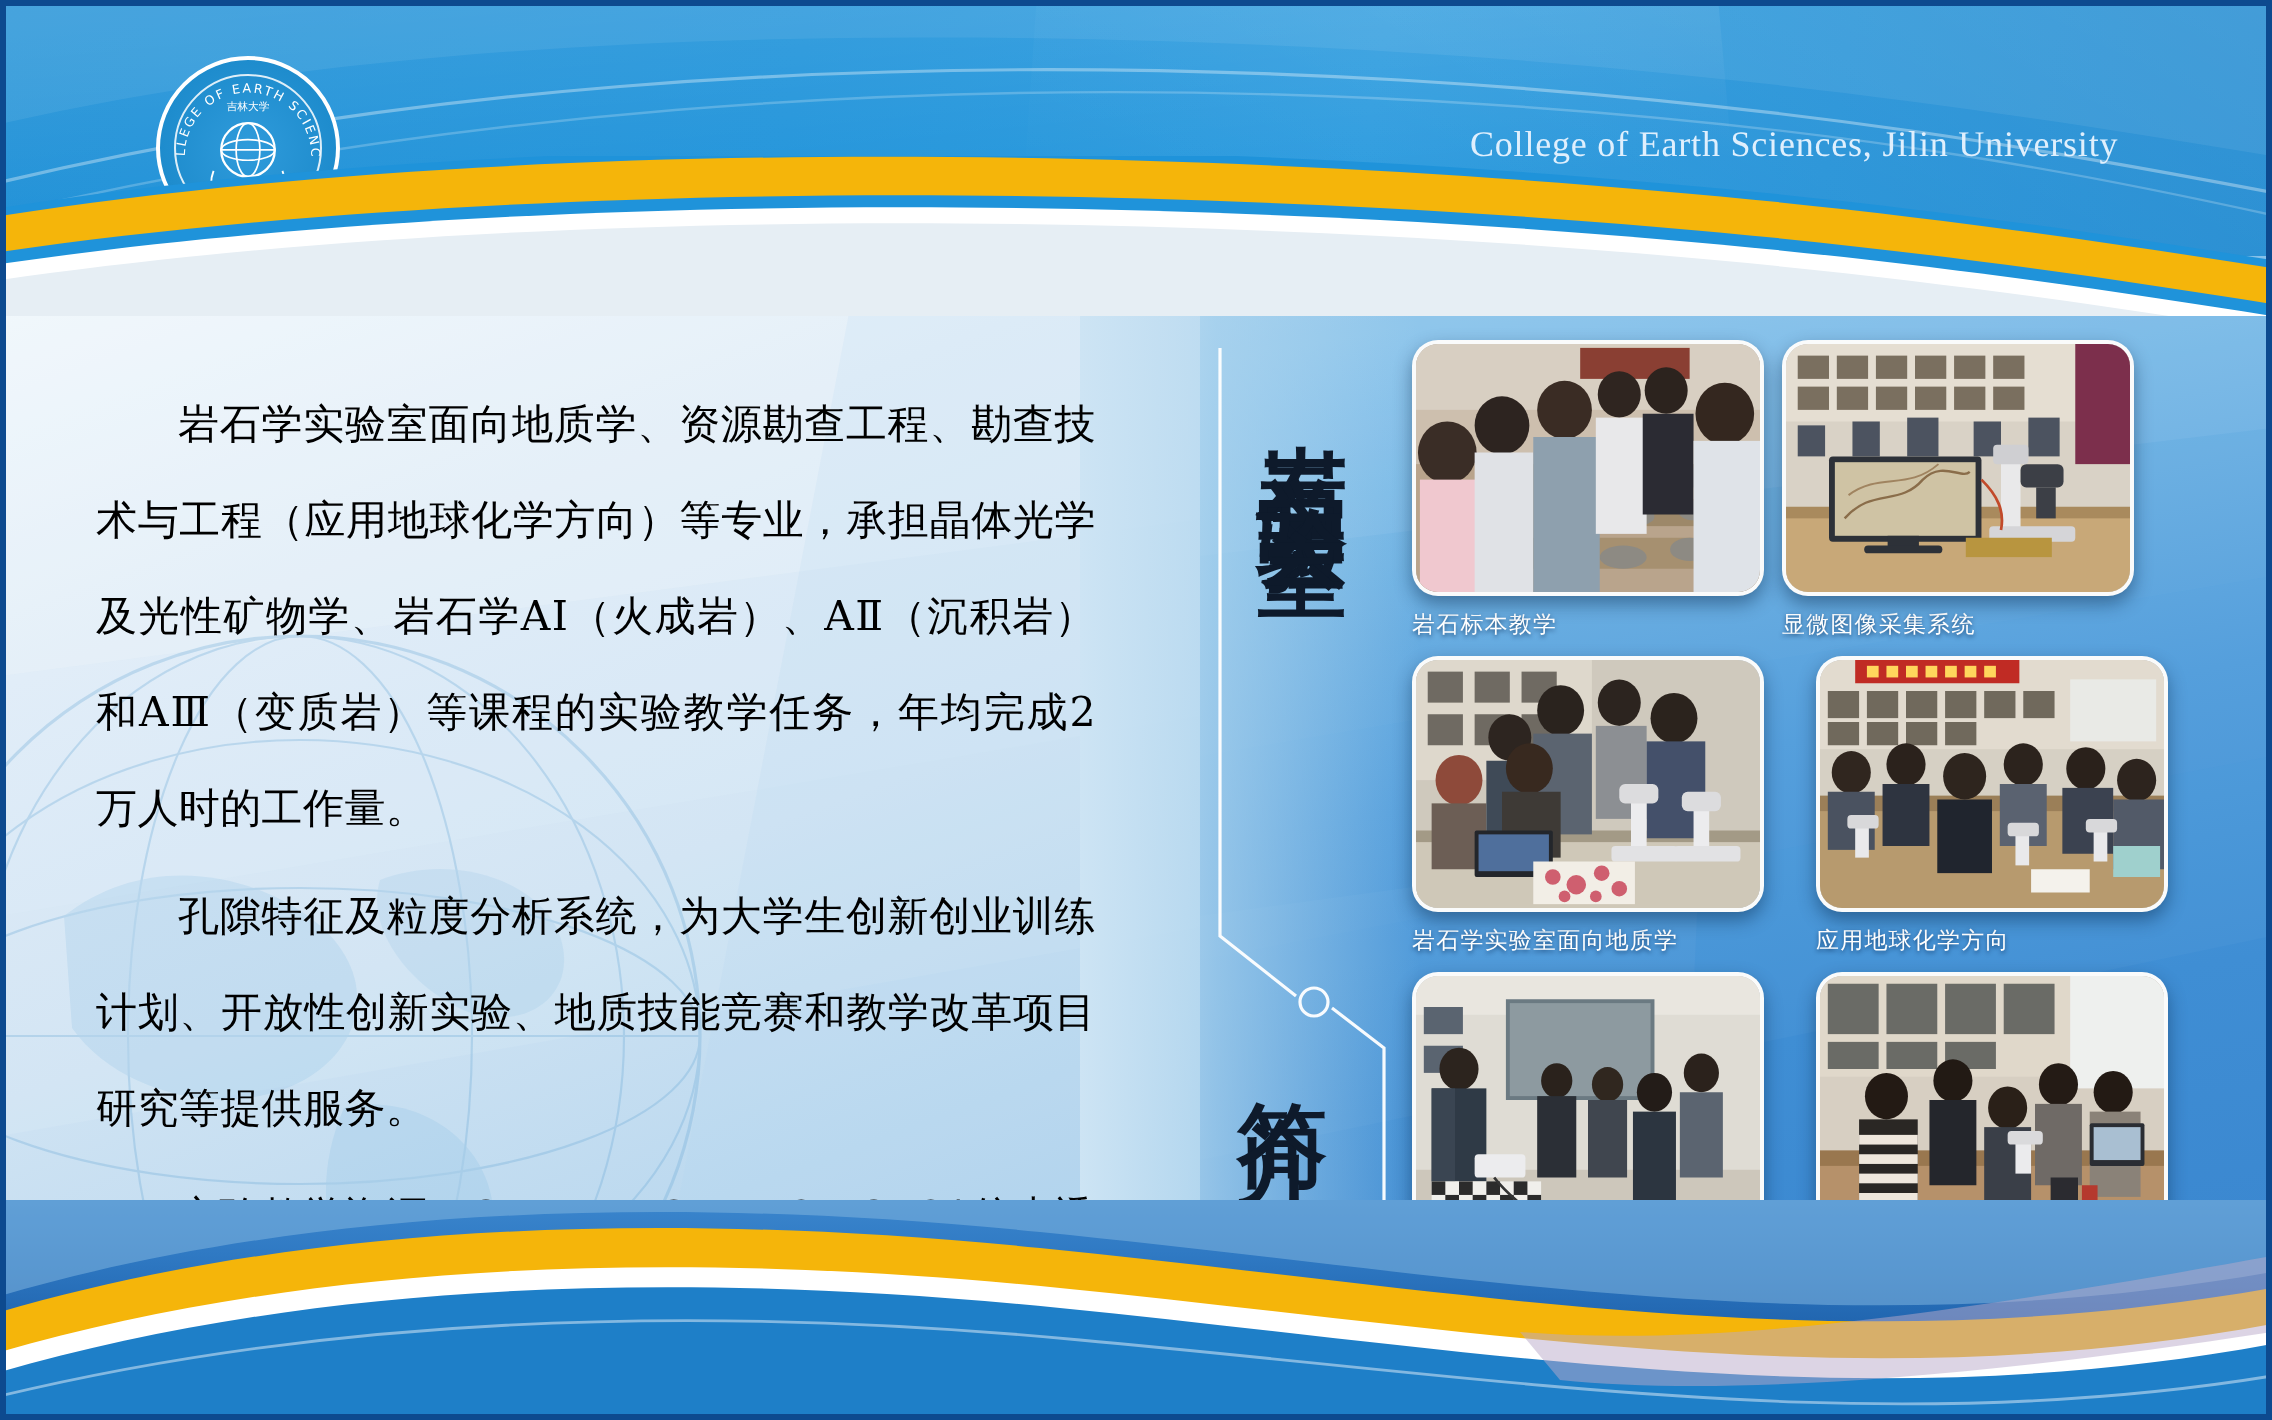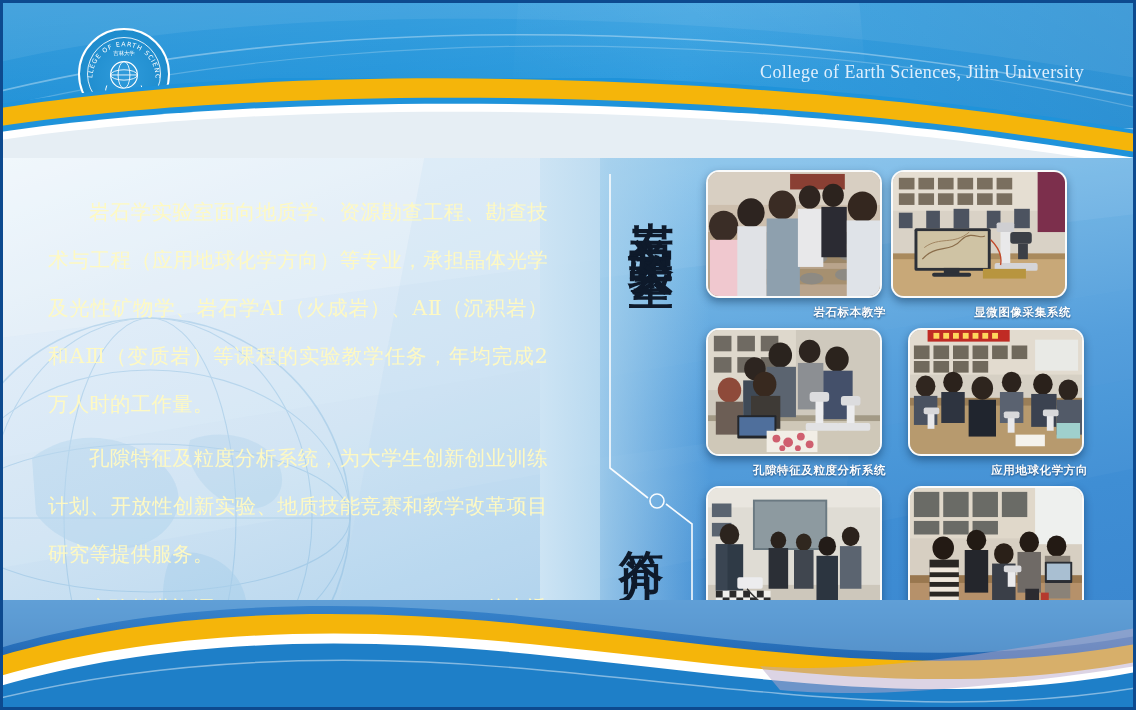--- a/index.html
+++ b/index.html
@@ -28,21 +28,21 @@
   .emblem{position:absolute;left:78px;top:28px;width:92px;height:92px;border-radius:50%;
     border:2px solid #ffffff;box-sizing:border-box;
     background:radial-gradient(circle at 50% 50%,#2f9bdb 0%,#1e8ccd 70%,#1a84c6 100%);}
   .emblem .ring2{position:absolute;inset:7px;border:1px solid rgba(255,255,255,.85);border-radius:50%;}
   .emblem-arc{position:absolute;inset:0;}
 
   .cn-title{position:absolute;left:176px;top:30px;height:82px;color:#ffffff;
     font-family:"DejaVu Serif","Liberation Serif",serif;
     font-size:59px;font-weight:700;letter-spacing:3px;line-height:82px;white-space:nowrap;
     text-shadow:0 2px 4px rgba(0,40,80,.45);}
-  .en-title{position:absolute;left:760px;top:62px;color:#e9f4ff;
+  .en-title{position:absolute;left:735px;top:62px;color:#e9f4ff;
     font-family:"Liberation Serif","DejaVu Serif",serif;
     font-size:18px;letter-spacing:.4px;white-space:nowrap;opacity:.95;}
 
   
   .wave-top{position:absolute;left:0;top:78px;width:1136px;height:80px;z-index:12;}
 
   
   .body-area{position:absolute;left:0;top:128px;width:1136px;height:520px;overflow:hidden;}
   .left-bg{position:absolute;left:0;top:0;width:690px;height:520px;
     background:linear-gradient(160deg,#eef6fb 0%,#dceaf6 28%,#cfe3f3 55%,#bcd9ef 78%,#a9cfeb 100%);}
@@ -50,21 +50,21 @@
   .globe-wm{position:absolute;left:-60px;top:180px;width:420px;height:420px;opacity:.30;}
 
   .right-bg{position:absolute;left:600px;top:0;width:536px;height:520px;
     background:linear-gradient(170deg,#8fc7ec 0%,#6eb3e4 22%,#4f9cdb 48%,#3f8ed4 72%,#3a86cf 100%);}
   .right-facets{position:absolute;left:600px;top:0;width:536px;height:520px;opacity:.5;}
   .blend{position:absolute;left:540px;top:0;width:170px;height:520px;
     background:linear-gradient(90deg,rgba(205,228,244,1) 0%,rgba(175,213,238,.7) 40%,rgba(140,196,232,0) 100%);}
 
   
   .article{position:absolute;left:48px;top:60px;width:500px;z-index:6;}
-  .article p{margin:0 0 6px 0;color:#fef9c3;
+  .article p{margin:0 0 6px 0;color:#000000;
     font-family:"DejaVu Serif","Liberation Serif",serif;
     font-size:20.5px;line-height:48px;text-align:justify;text-indent:2em;letter-spacing:.2px;}
 
   
   .vtitle-wrap{position:absolute;left:596px;top:40px;width:110px;height:450px;z-index:8;}
   .vline{position:absolute;left:0;top:0;width:110px;height:450px;}
   .vt-main{position:absolute;left:22px;top:18px;width:66px;
     writing-mode:vertical-rl;text-orientation:upright;
     font-family:"DejaVu Sans","Liberation Sans",sans-serif;
     font-size:45px;font-weight:700;color:#0e1a2b;letter-spacing:8px;line-height:66px;}
@@ -73,23 +73,23 @@
     font-family:"DejaVu Sans","Liberation Sans",sans-serif;
     font-size:45px;font-weight:700;color:#0e1a2b;letter-spacing:8px;line-height:66px;}
 
   
   .grid{position:absolute;left:706px;top:42px;width:400px;height:480px;z-index:8;}
   .cell{position:absolute;width:180px;}
   .photo{position:relative;width:176px;height:128px;border-radius:13px;overflow:hidden;
     border:2px solid rgba(255,255,255,.92);box-sizing:border-box;
     box-shadow:0 4px 9px rgba(3,28,60,.42);background:#b8c4cf;}
   .photo svg{display:block;width:100%;height:100%;}
-  .cap{margin-top:7px;text-align:right;color:#ffffff;
+  .cap{margin-top:7px;text-align:left;color:#ffffff;
     font-family:"DejaVu Sans","Liberation Sans",sans-serif;
-    font-size:11.5px;font-weight:700;letter-spacing:.6px;
+    font-size:11.5px;font-weight:400;letter-spacing:.6px;
     text-shadow:0 1px 2px rgba(0,30,70,.65);}
 
   .c00{left:0;top:0}    .c01{left:185px;top:0}
   .c10{left:0;top:158px}.c11{left:202px;top:158px}
   .c20{left:0;top:316px}.c21{left:202px;top:316px}
 
   
   .footer{position:absolute;left:0;top:600px;width:1136px;height:110px;overflow:hidden;z-index:20;
     background:linear-gradient(180deg,#3b86cd 0%,#2f79c3 25%,#1f63ad 60%,#18539b 100%);}
   .footer-svg{position:absolute;left:0;top:-30px;width:1136px;height:145px;}
@@ -326,21 +326,21 @@
             <g fill="#c9465a" opacity=".85">
               <circle cx="70" cy="112" r="4"></circle>
                 <circle cx="82" cy="116" r="5"></circle>
                 <circle cx="95" cy="110" r="4"></circle>
               <circle cx="104" cy="118" r="4"></circle>
                 <circle cx="76" cy="122" r="3"></circle>
                 <circle cx="92" cy="122" r="3"></circle>
             </g>
           </svg>
         </div>
-        <div class="cap">孔隙特征及粒度分析系统</div>
+        <div class="cap">岩石学实验室面向地质学</div>
       </div>
 
       <div class="cell c11">
         <div class="photo">
           <svg viewBox="0 0 176 128" preserveAspectRatio="none">
             <rect width="176" height="128" fill="#d6d0c4"></rect>
             <rect x="0" y="0" width="176" height="46" fill="#e2dbcf"></rect>
             <rect x="18" y="0" width="84" height="12" fill="#c02b24"></rect>
             <g fill="#ffd65c" font-size="7" font-family="DejaVu Sans, sans-serif">
               <rect x="24" y="3" width="6" height="6"></rect>

